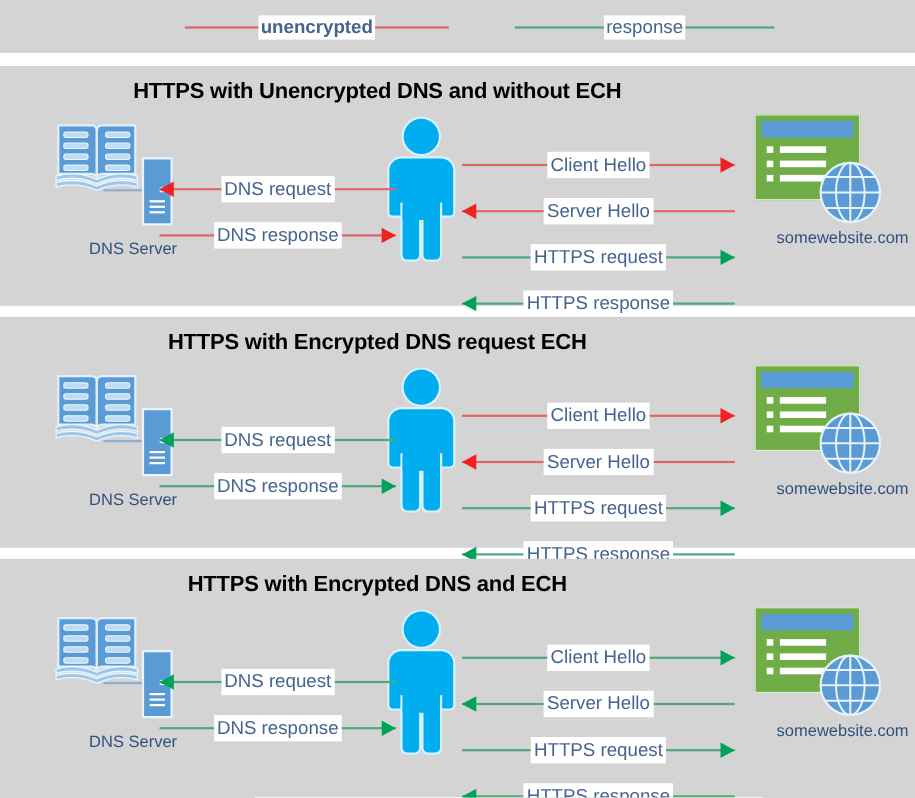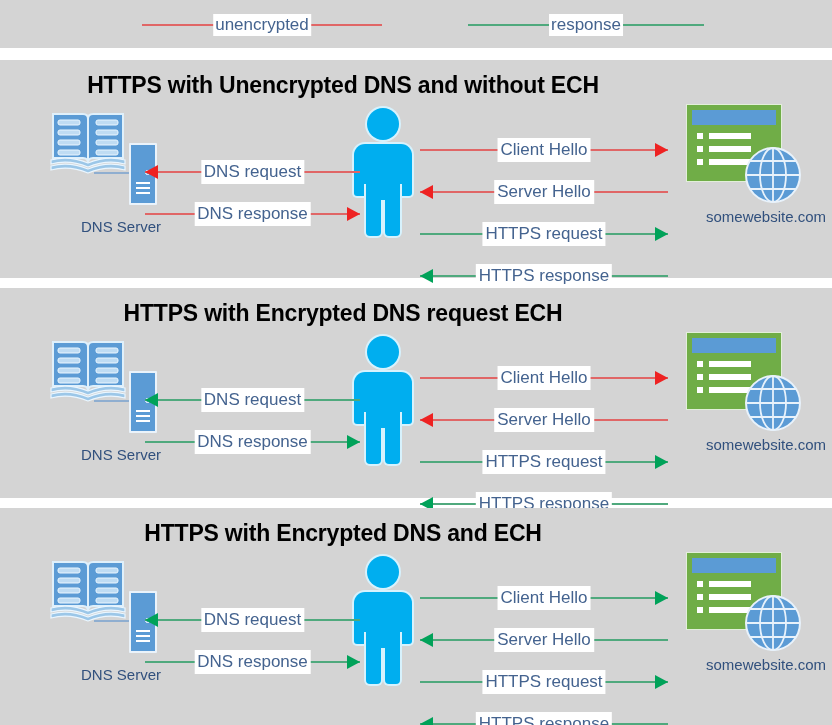--- a/index.html
+++ b/index.html
@@ -17,35 +17,35 @@
   }
   .legend-item{position:absolute;top:14px;height:22px;}
   .legend-line{
     position:absolute;top:10px;height:2px;width:100%;left:0;
   }
   .legend-label{
     position:absolute;top:0;left:50%;transform:translateX(-50%);
     background:#ffffff;color:#44638f;
     font-size:17px;line-height:22px;padding:0 2px;white-space:nowrap;
   }
-  #legend-unencrypted{left:142px;width:240px;}
+  #legend-unencrypted{left:168px;width:240px;font-weight:bold;}
   #legend-encrypted{left:468px;width:236px;}
 
   
   .panel{
     position:absolute;left:0;width:832px;background:#d4d4d4;
   }
   #panel-0{top:60px;height:218px;}
   #panel-1{top:288px;height:210px;}
   #panel-2{top:508px;height:217px;}
 
   .panel-title{
     position:absolute;left:0;width:686px;top:12px;
     text-align:center;
-    font-size:23px;font-weight:bold;color:#000000;
+    font-size:20px;font-weight:bold;color:#000000;
     letter-spacing:-0.2px;
   }
 
   
   .dns-node{position:absolute;left:41px;top:48px;width:160px;height:150px;}
   .book{position:absolute;left:8px;top:0px;width:78px;height:68px;}
   .server-box{
     position:absolute;left:88px;top:35px;width:28px;height:62px;
     background:#5b9bd5;border:2px solid #eaf3fb;box-sizing:border-box;
     border-radius:1px;

